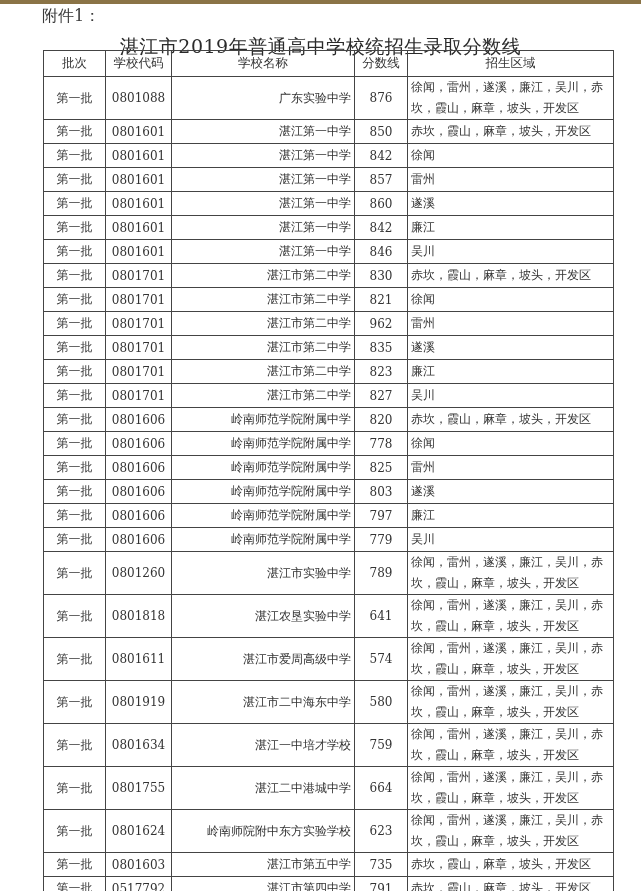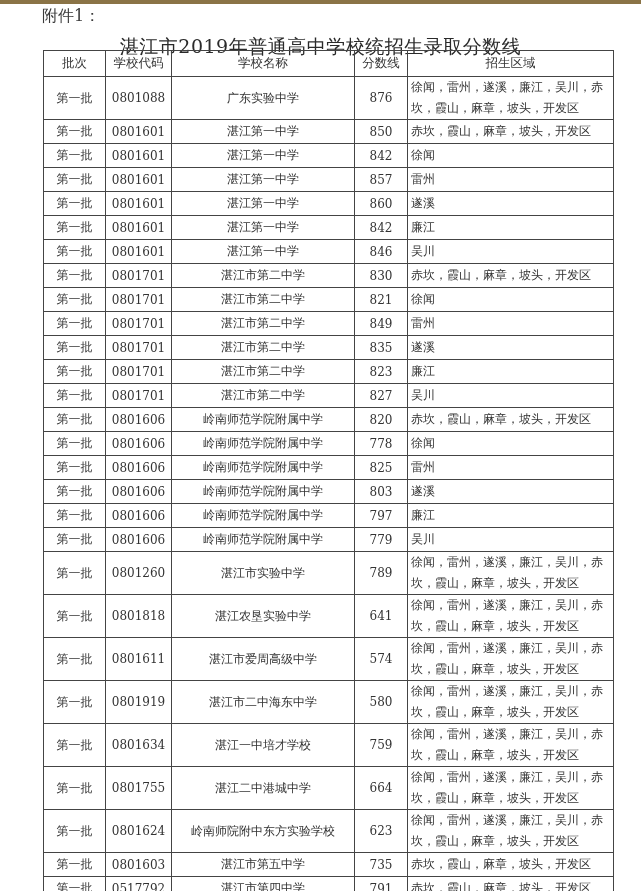--- a/index.html
+++ b/index.html
@@ -34,21 +34,21 @@
   table.scores th, table.scores td {
     border: 1.5px solid #444;
     padding: 0 3px;
     vertical-align: middle;
     overflow: hidden;
   }
   table.scores th {
     height: 25px; font-weight: normal; text-align: center; font-size: 12.5px;
   }
   td.c-batch, td.c-code, td.c-score { text-align: center; }
-  td.c-name { text-align: center; }
+  td.c-name { text-align: right; }
   td.c-area { text-align: left; line-height: 21px; font-size: 12px; }
   tr.single td { height: 23px; }
   tr.double td { height: 39px; }
 </style>
 </head>
 <body>
 
 <div class="top-bar"></div>
 <div class="attachment-label">附件1：</div>
 <div class="doc-title">湛江市2019年普通高中学校统招生录取分数线</div>
@@ -131,21 +131,21 @@
         <td class="c-batch">第一批</td>
         <td class="c-code">0801701</td>
         <td class="c-name">湛江市第二中学</td>
         <td class="c-score">821</td>
         <td class="c-area">徐闻</td>
       </tr>
       <tr class="single">
         <td class="c-batch">第一批</td>
         <td class="c-code">0801701</td>
         <td class="c-name">湛江市第二中学</td>
-        <td class="c-score">849</td>
+        <td class="c-score">962</td>
         <td class="c-area">雷州</td>
       </tr>
       <tr class="single">
         <td class="c-batch">第一批</td>
         <td class="c-code">0801701</td>
         <td class="c-name">湛江市第二中学</td>
         <td class="c-score">835</td>
         <td class="c-area">遂溪</td>
       </tr>
       <tr class="single">

